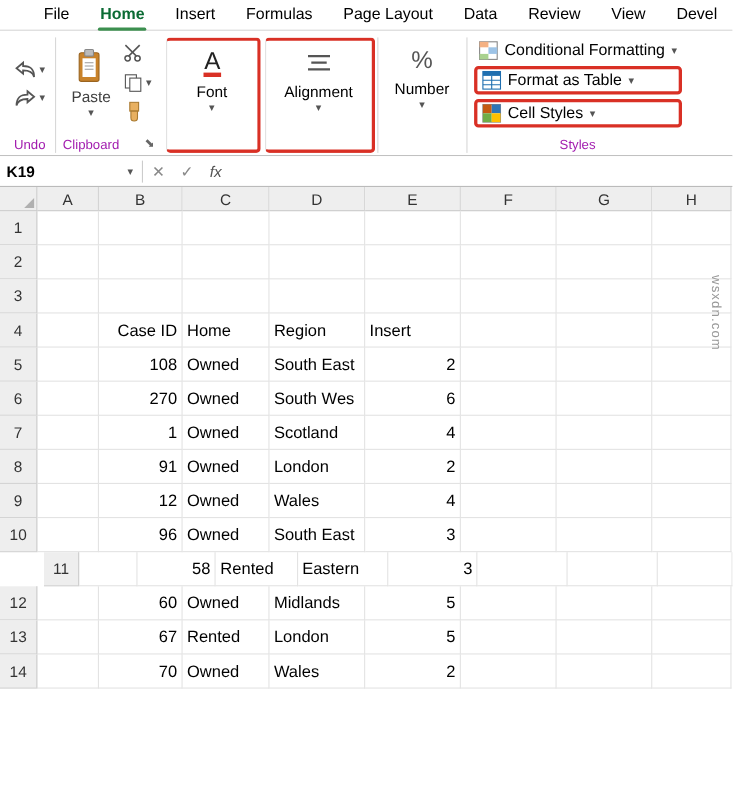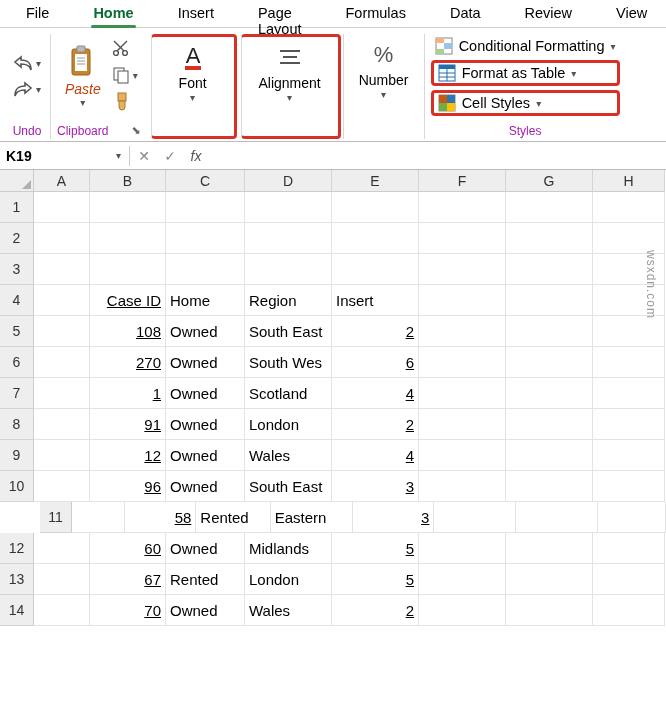--- a/index.html
+++ b/index.html
@@ -1,19 +1,19 @@
 <!DOCTYPE html>
 <html><head>
 <meta charset="utf-8">
 <style>
 * { box-sizing: border-box; margin: 0; padding: 0; font-family: "Segoe UI", Arial, sans-serif; }
 body { width: 666px; height: 714px; background: #fff; overflow: hidden; font-size: 14px; color: #000; }
 
 
-.tabs { display: flex; padding: 2px 0 0 12px; gap: 16px; border-bottom: 1px solid #d0d0d0; height: 28px; background:#fff;}
+.tabs { display: flex; padding: 2px 0 0 12px; gap: 0; border-bottom: 1px solid #d0d0d0; height: 28px; background:#fff;justify-content:flex-end;}
 .tab { padding: 3px 14px 4px 14px; font-size: 14.5px; cursor: pointer; position: relative;}
 .tab.active { font-weight: 600; color:#0b6b34;}
 .tab.active::after { content: ""; position: absolute; left: 12px; right: 12px; bottom: -1px; height: 3px; background: #3c8f4f; border-radius:2px;}
 
 
 .ribbon { display: flex; background: #fff; border-bottom: 1px solid #bbb; padding: 6px 4px 2px 4px; align-items:stretch;}
 .group { display:flex; flex-direction:column; align-items:center; padding:0 6px; position:relative;}
 .group + .group { border-left: 1px solid #d8d8d8; }
 .group-body { flex:1; display:flex; align-items:center; gap:6px; padding-bottom:4px;}
 .group-label { font-size: 12px; color:#a21caf; padding: 2px 0 1px 0;}
@@ -56,40 +56,40 @@
 
 
 .grid-wrap{position:relative;}
 .corner{width:34px;height:22px;background:#eee;border-right:1px solid #ccc;border-bottom:1px solid #ccc;position:relative;}
 .corner::after{content:"";position:absolute;right:2px;bottom:2px;width:0;height:0;border-left:9px solid transparent;border-bottom:9px solid #b0b0b0;}
 .colrow{display:flex;}
 .colhead{height:22px;display:flex;align-items:center;justify-content:center;background:#eee;border-right:1px solid #d4d4d4;border-bottom:1px solid #ccc;color:#333;font-size:14px;}
 .row{display:flex;}
 .rowhead{width:34px;display:flex;align-items:center;justify-content:center;background:#eee;border-right:1px solid #ccc;border-bottom:1px solid #d4d4d4;color:#333;font-size:14px;}
 .cell{height:31px;border-right:1px solid #e3e3e3;border-bottom:1px solid #e3e3e3;padding:0 4px;display:flex;align-items:center;font-size:15px;color:#000;overflow:hidden;white-space:nowrap;}
-.cell.right{justify-content:flex-end;text-decoration:underline;}
+.cell.right{justify-content:flex-end;}
 
 
 .cA{width:56px;} .cB{width:76px;} .cC{width:79px;} .cD{width:87px;} .cE{width:87px;} .cF{width:87px;} .cG{width:87px;} .cH{width:72px;}
 
 
 .wm{position:absolute; right:8px; top:250px; font-size:12px; color:#999; writing-mode:vertical-rl; letter-spacing:1px;}
 
 
 svg{display:block;}
 </style>
 </head>
 <body>
 
 <div class="tabs">
   <div class="tab">File</div>
   <div class="tab active">Home</div>
   <div class="tab">Insert</div>
+  <div class="tab">Formulas</div>
   <div class="tab">Page Layout</div>
-  <div class="tab">Formulas</div>
   <div class="tab">Data</div>
   <div class="tab">Review</div>
   <div class="tab">View</div>
   <div class="tab">Devel</div>
 </div>
 
 <div class="ribbon">
 
   <div class="group">
     <div class="group-body">
@@ -115,21 +115,21 @@
     <div class="group-body">
       <div class="clip-left">
         <svg width="30" height="34" viewBox="0 0 30 34">
           <rect x="4" y="4" width="18" height="26" rx="2" fill="#c9832b" stroke="#9a6420"></rect>
           <rect x="9" y="1" width="8" height="6" rx="1" fill="#bbb" stroke="#888"></rect>
           <rect x="7" y="9" width="12" height="17" fill="#fff"></rect>
           <line x1="9" y1="13" x2="17" y2="13" stroke="#999"></line>
             <line x1="9" y1="16" x2="17" y2="16" stroke="#999"></line>
             <line x1="9" y1="19" x2="17" y2="19" stroke="#999"></line>
         </svg>
-        <span style="color:#c2410c;font-size:14px;margin-top:2px;font-style:italic;">Paste</span>
+        <span style="color:#404040;font-size:14px;margin-top:2px;">Paste</span>
         <span class="drop-arrow">▾</span>
       </div>
       <div class="clip-right">
         <div class="btn-s">
           <svg width="18" height="18" viewBox="0 0 18 18">
               <circle cx="4" cy="13" r="2.4" fill="none" stroke="#555" stroke-width="1.4"></circle>
               <circle cx="13" cy="13" r="2.4" fill="none" stroke="#555" stroke-width="1.4"></circle>
               <line x1="5" y1="11" x2="15" y2="1" stroke="#555" stroke-width="1.4"></line>
               <line x1="12" y1="11" x2="2" y2="1" stroke="#555" stroke-width="1.4"></line>
             </svg>

